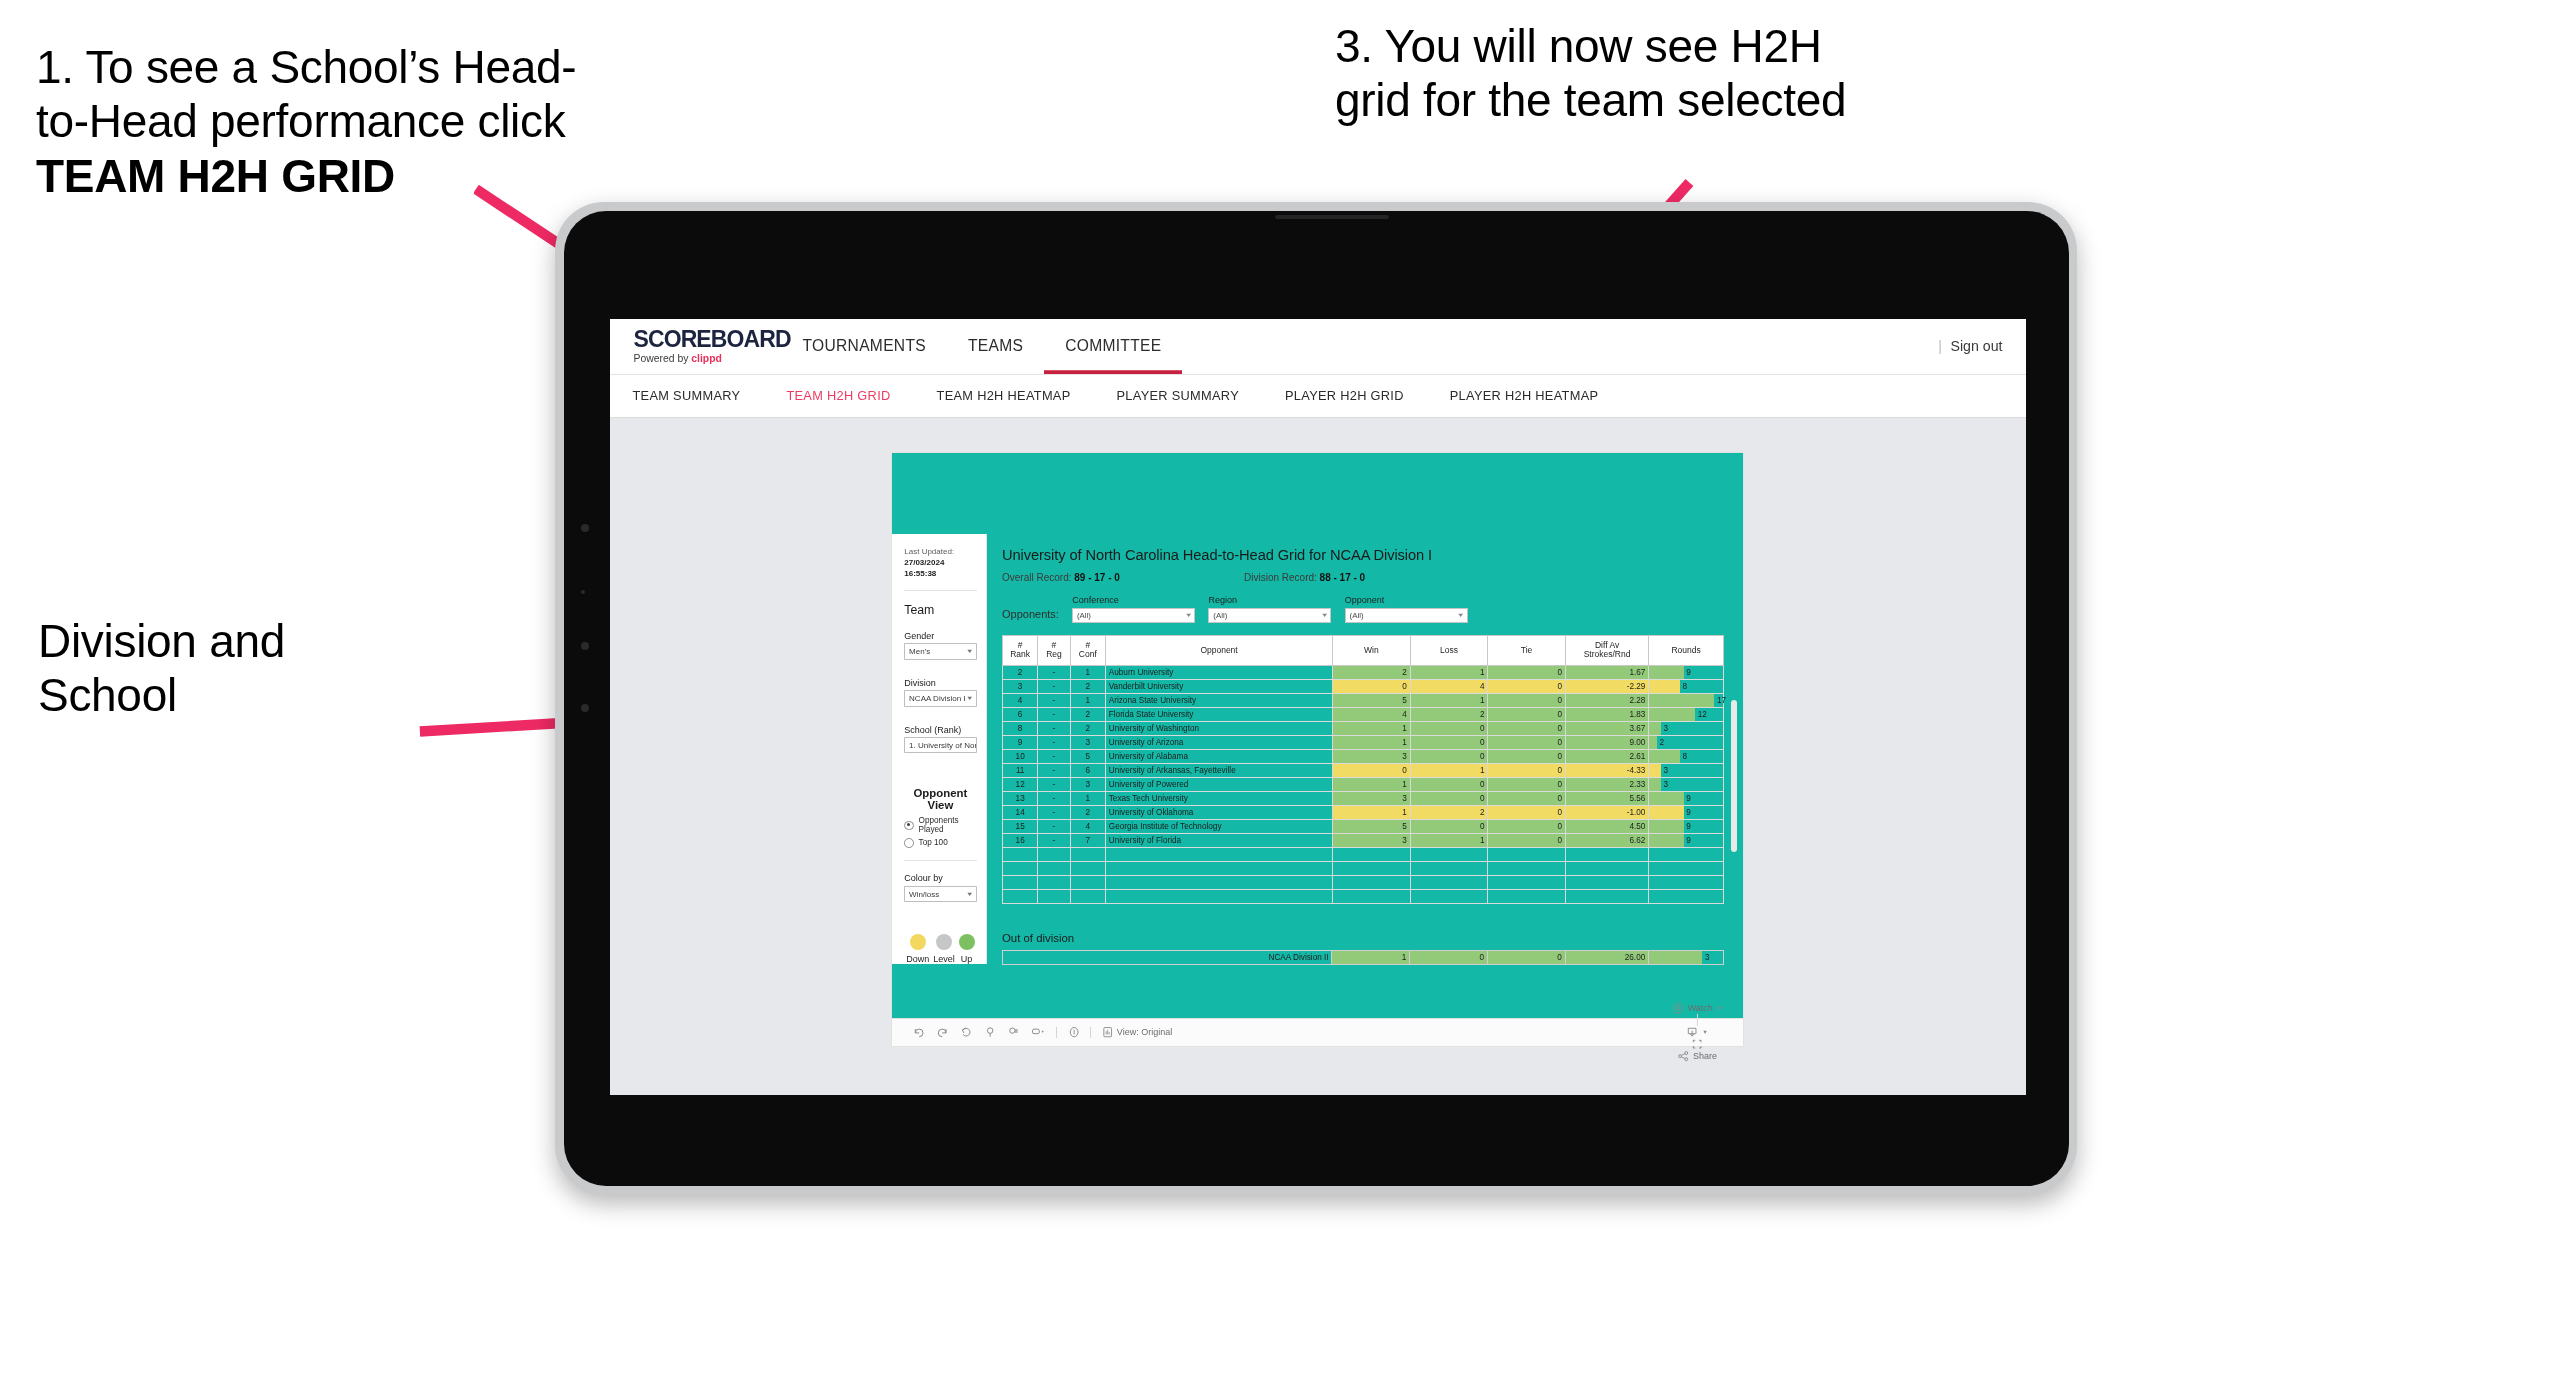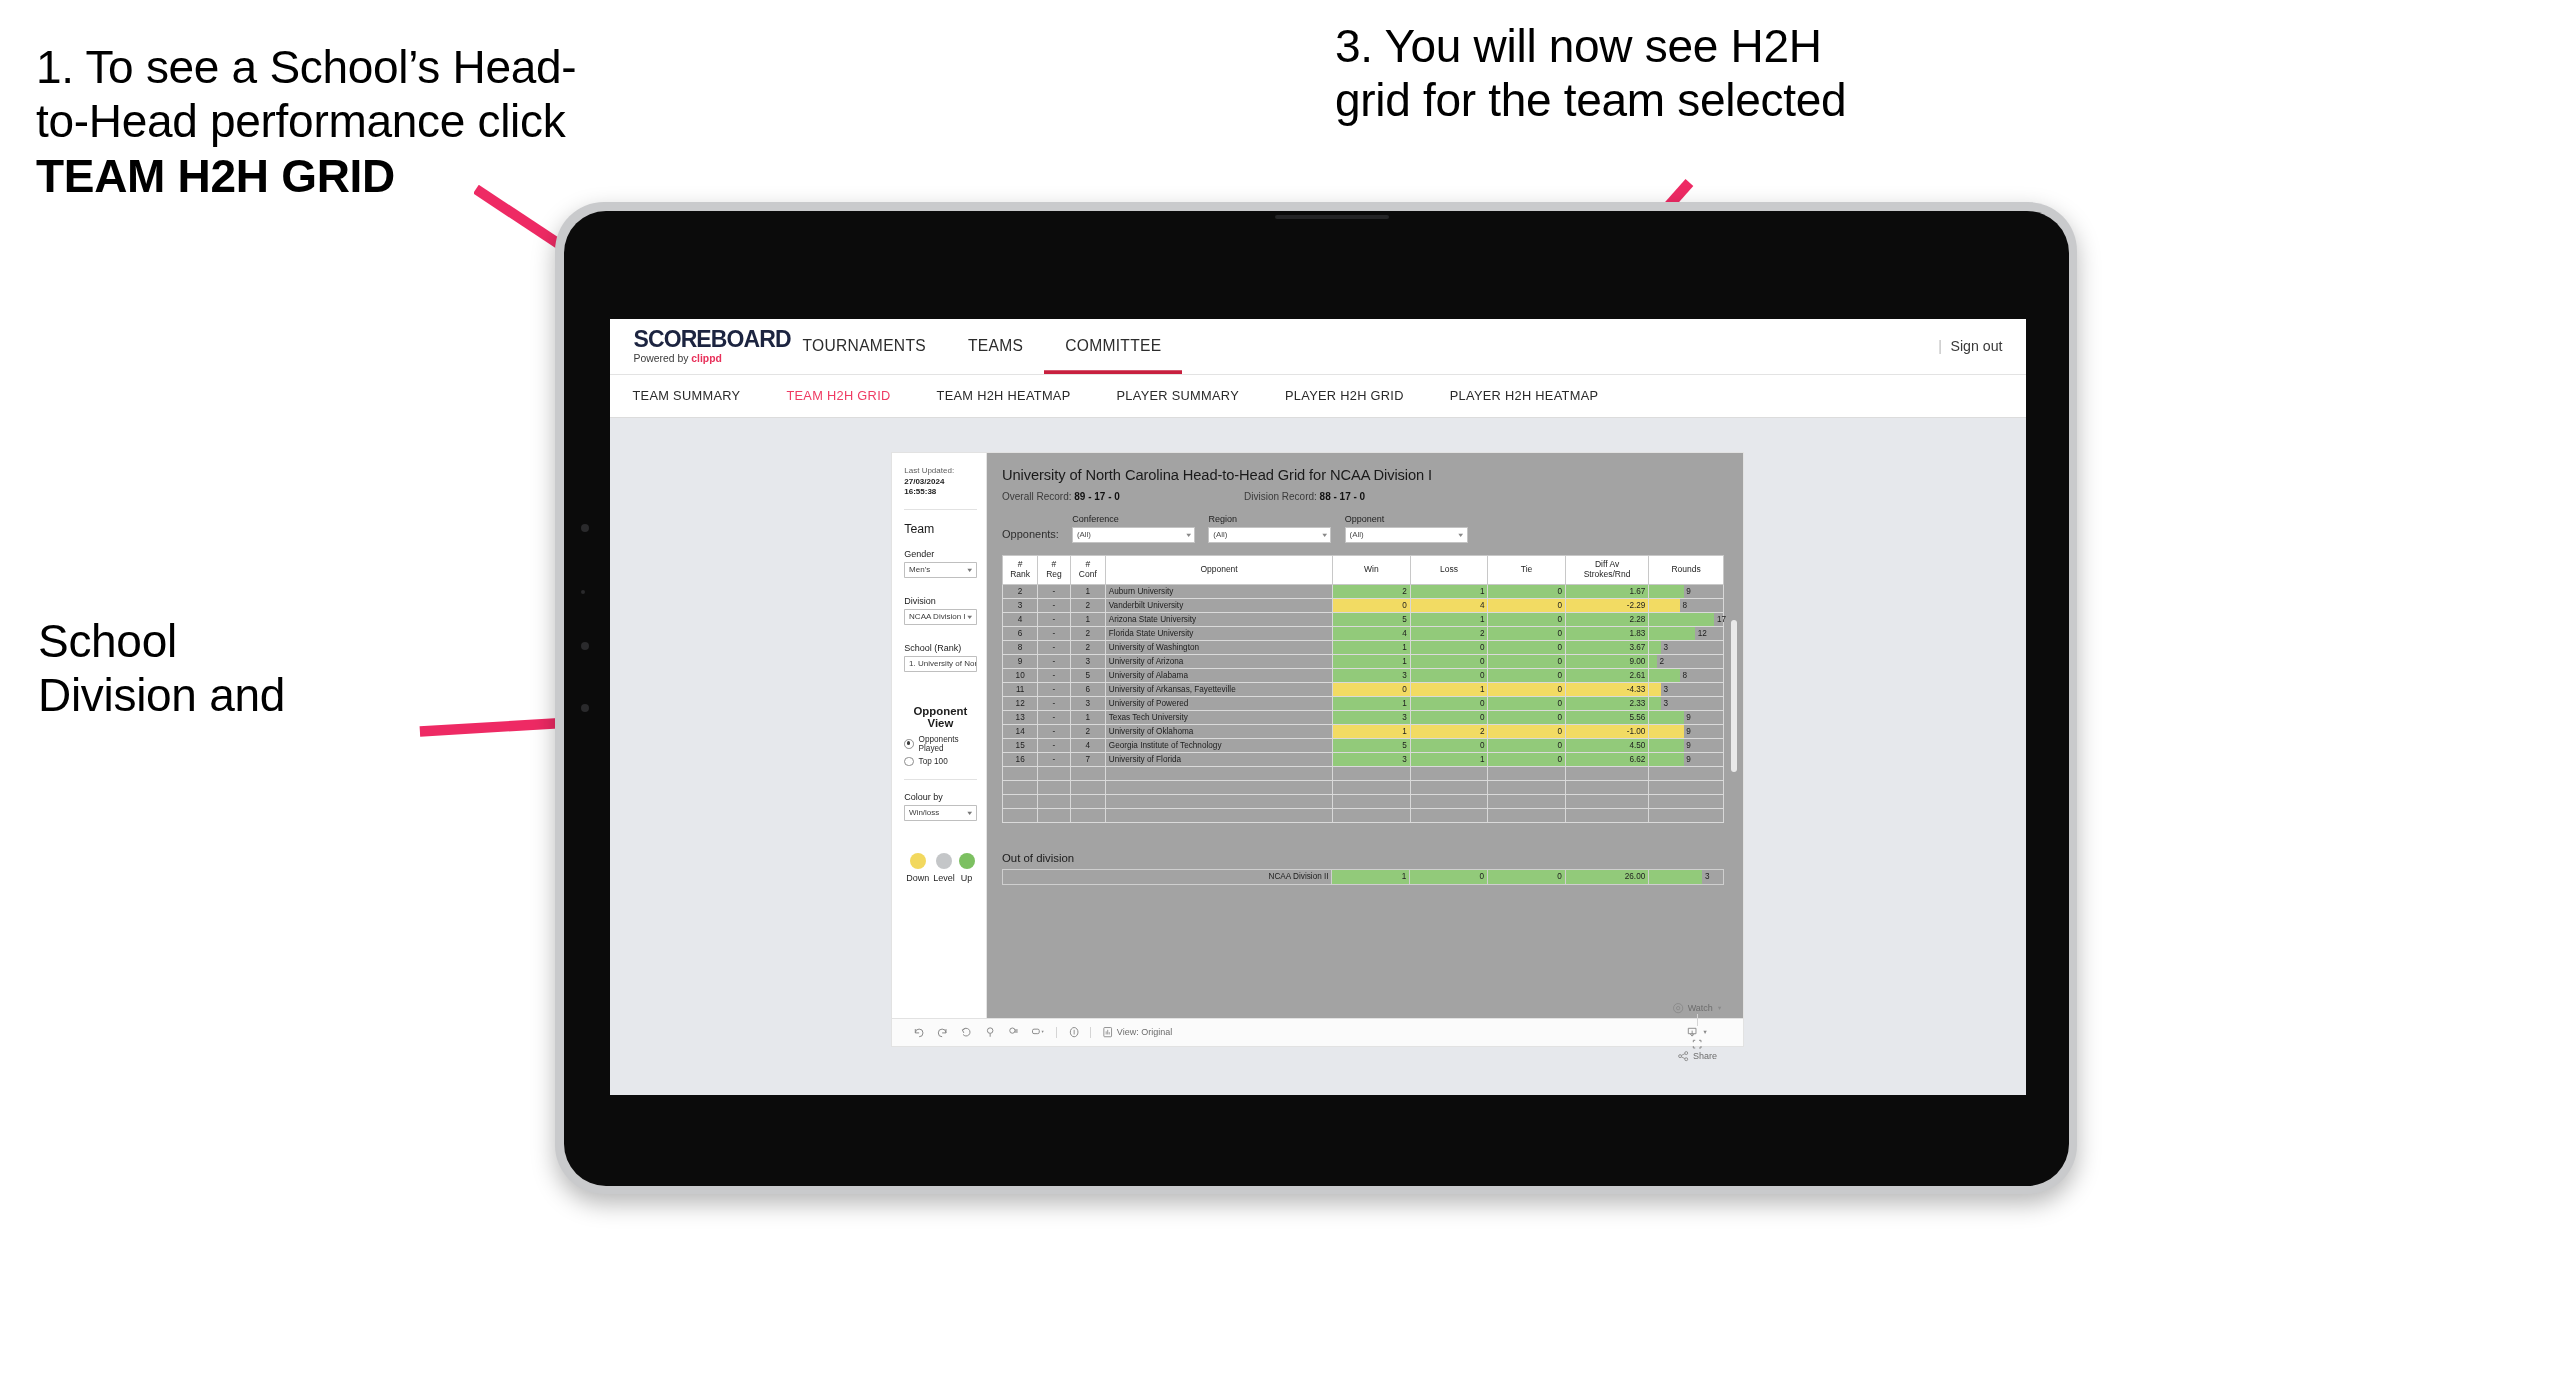--- a/index.html
+++ b/index.html
@@ -53,22 +53,22 @@
 
   
   .subnav{height:42px;background:#fff;display:flex;align-items:center;border-bottom:0.9px solid #dcdcdc;padding-left:23px;gap:16px;}
   .subnav a{font-size:12.8px;color:#2b2b2b;text-decoration:none;letter-spacing:0.3px;padding:0 15px;white-space:nowrap;}
   .subnav a:first-child{padding-left:0;}
   .subnav a.active{color:#ef3b63;}
 
   
   .viz-wrap{padding:34px 0 0 0;display:flex;justify-content:center;}
   .viz{
-    width:851px;background:#a3a3a3;border:0.9px solid #e2e2e2;
-    display:flex;min-height:593px;position:relative;
+    width:851px;background:#14b8a6;border:0.9px solid #e2e2e2;
+    display:flex;min-height:593px;position:relative;align-items:center;
   }
   .side{width:95px;background:#fff;border-right:0.9px solid #e4e4e4;padding:13.3px 9.5px 0 12.3px;box-sizing:border-box;}
   .updated{font-size:8px;color:#5d5d5d;line-height:1.35;}
   .updated b{color:#1d1d1d;}
   .side-hr{height:0.9px;background:#e2e2e2;margin:10.4px 0 12.3px 0;}
   .side-h{font-size:12.3px;color:#1b1b1b;margin-bottom:13.3px;}
   .fld-label{font-size:9px;color:#1b1b1b;margin-bottom:2.8px;}
   .sel{
     height:14.2px;border:0.9px solid #bfbfbf;background:#fff;border-radius:0.9px;
     display:flex;align-items:center;justify-content:space-between;
@@ -131,22 +131,22 @@
 </head>
 <body>
 
 <div class="callout" id="callout-1">
   <div>1. To see a School’s Head-</div>
   <div>to-Head performance click</div>
   <div><b>TEAM H2H GRID</b></div>
 </div>
 
 <div class="callout" id="callout-2">
+  <div>Division and</div>
   <div>School</div>
-  <div>Division and</div>
 </div>
 
 <div class="callout" id="callout-3">
   <div>3. You will now see H2H</div>
   <div>grid for the team selected</div>
 </div>
 
 <svg class="arrow" style="left:474px;top:185px;" width="303" height="190" viewBox="0 0 320 200">
   <path d="M2 4 L250 168" stroke="#ee2a64" stroke-width="11" fill="none"></path>
   <path d="M272 186 L212 140 L236 128 Z" fill="#ee2a64"></path>

